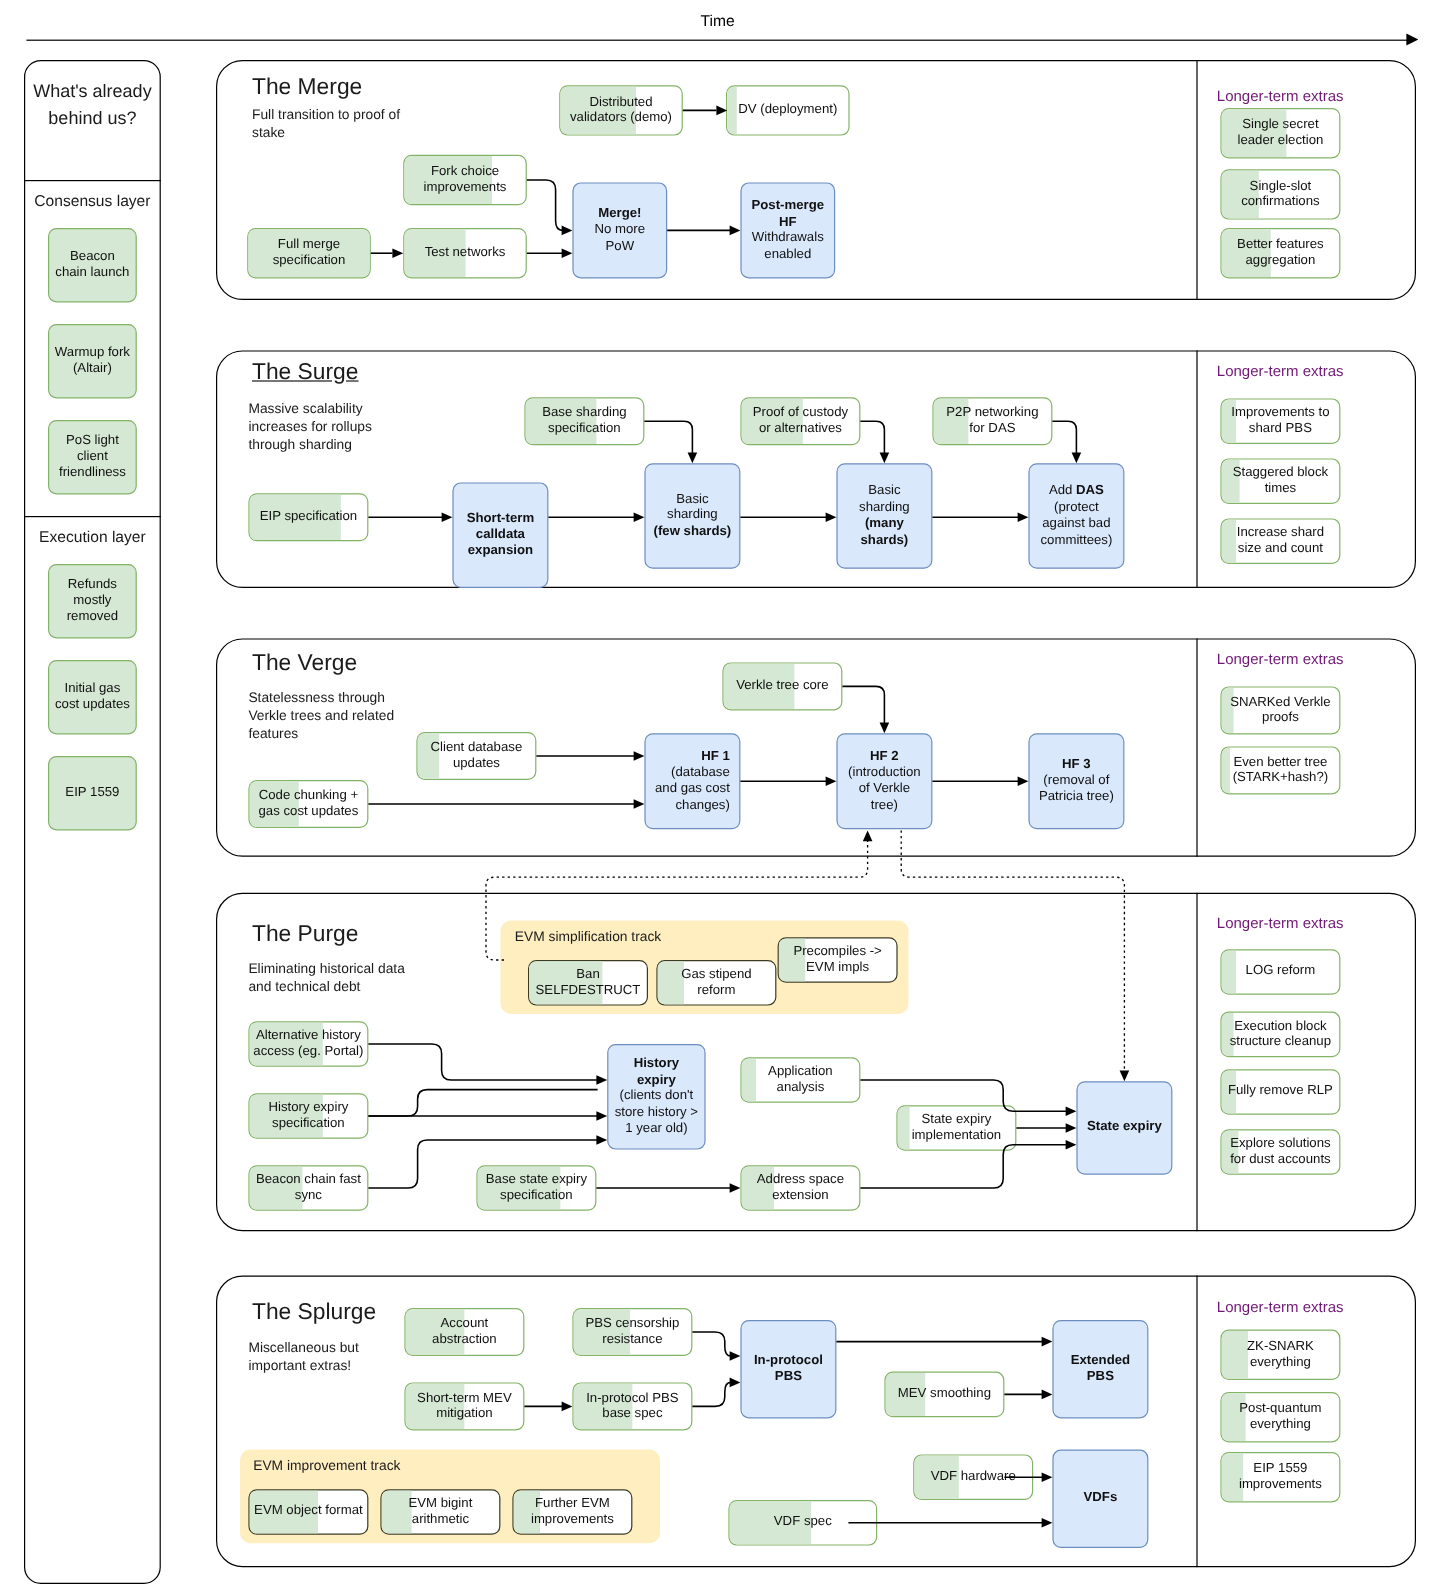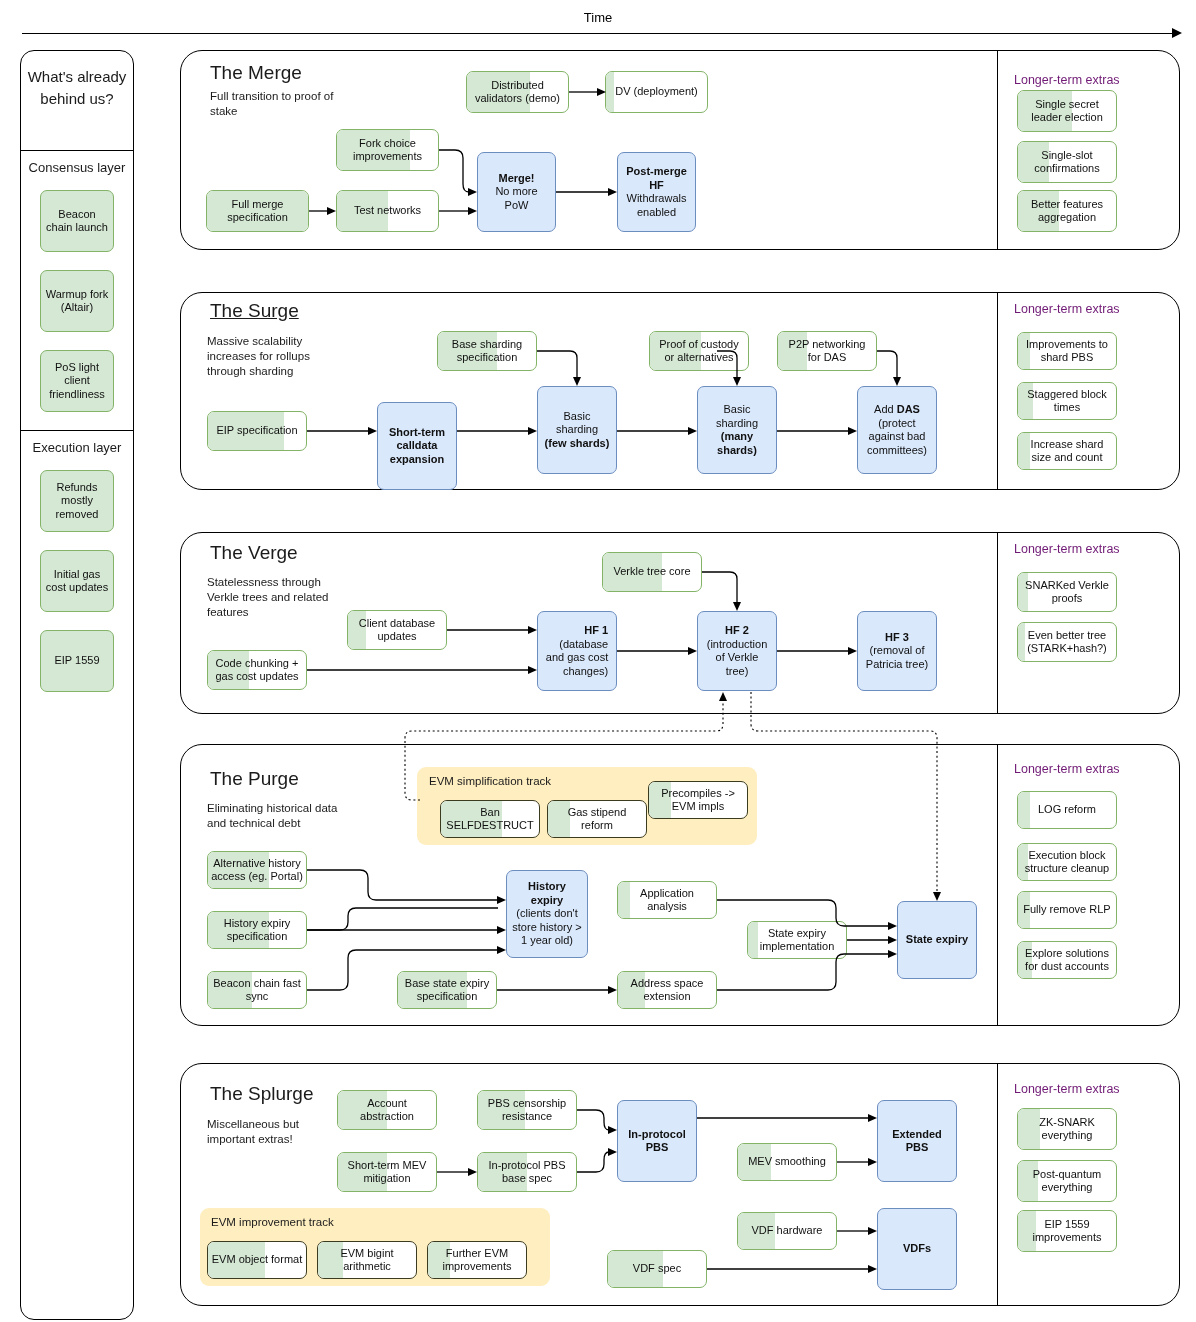--- a/index.html
+++ b/index.html
@@ -150,21 +150,21 @@
 <div class="abs panel" style="left:180px;top:292px;width:1000px;height:198px;"></div>
 <div class="abs panel-divider" style="left:997px;top:292px;height:198px;"></div>
 <div class="abs panel-title" style="left:210px;top:300px;width:260px;text-decoration:underline;">The Surge</div>
 <div class="abs panel-sub" style="left:207px;top:334px;width:140px;">Massive scalability increases for rollups through sharding</div>
 <div class="abs extras-title" style="left:1014px;top:302px;width:170px;">Longer-term extras</div>
 
 <div class="abs node n-green" style="left:437px;top:331px;width:100px;height:40px;">
   <span class="fill" style="width:60%"></span>
   <span class="lbl">Base sharding specification</span>
 </div>
-<div class="abs node n-green" style="left:617px;top:331px;width:100px;height:40px;margin-left:32px;">
+<div class="abs node n-green" style="left:617px;top:331px;width:100px;height:40px;">
   <span class="fill" style="width:52%"></span>
   <span class="lbl">Proof of custody or alternatives</span>
 </div>
 <div class="abs node n-green" style="left:777px;top:331px;width:100px;height:40px;">
   <span class="fill" style="width:30%"></span>
   <span class="lbl">P2P networking for DAS</span>
 </div>
 <div class="abs node n-green" style="left:207px;top:411px;width:100px;height:40px;">
   <span class="fill" style="width:78%"></span>
   <span class="lbl">EIP specification</span>
@@ -324,25 +324,25 @@
   <span class="lbl">Short-term MEV mitigation</span>
 </div>
 <div class="abs node n-green" style="left:477px;top:1152px;width:100px;height:40px;">
   <span class="fill" style="width:50%"></span>
   <span class="lbl">In-protocol PBS base spec</span>
 </div>
 <div class="abs node n-green" style="left:737px;top:1143px;width:100px;height:38px;">
   <span class="fill" style="width:34%"></span>
   <span class="lbl">MEV smoothing</span>
 </div>
-<div class="abs node n-green" style="left:737px;top:1212px;width:100px;height:38px;">
+<div class="abs node n-green" style="left:761px;top:1212px;width:100px;height:38px;">
   <span class="fill" style="width:38%"></span>
   <span class="lbl">VDF hardware</span>
 </div>
-<div class="abs node n-green" style="left:607px;top:1250px;width:100px;height:38px;">
+<div class="abs node n-green" style="left:607px;top:1250px;width:124px;height:38px;">
   <span class="fill" style="width:56%"></span>
   <span class="lbl">VDF spec</span>
 </div>
 <div class="abs node n-blue" style="left:617px;top:1100px;width:80px;height:82px;">
   <span class="lbl bold">In-protocol<br>PBS</span>
 </div>
 <div class="abs node n-blue" style="left:877px;top:1100px;width:80px;height:82px;">
   <span class="lbl bold">Extended<br>PBS</span>
 </div>
 <div class="abs node n-blue" style="left:877px;top:1208px;width:80px;height:82px;">

